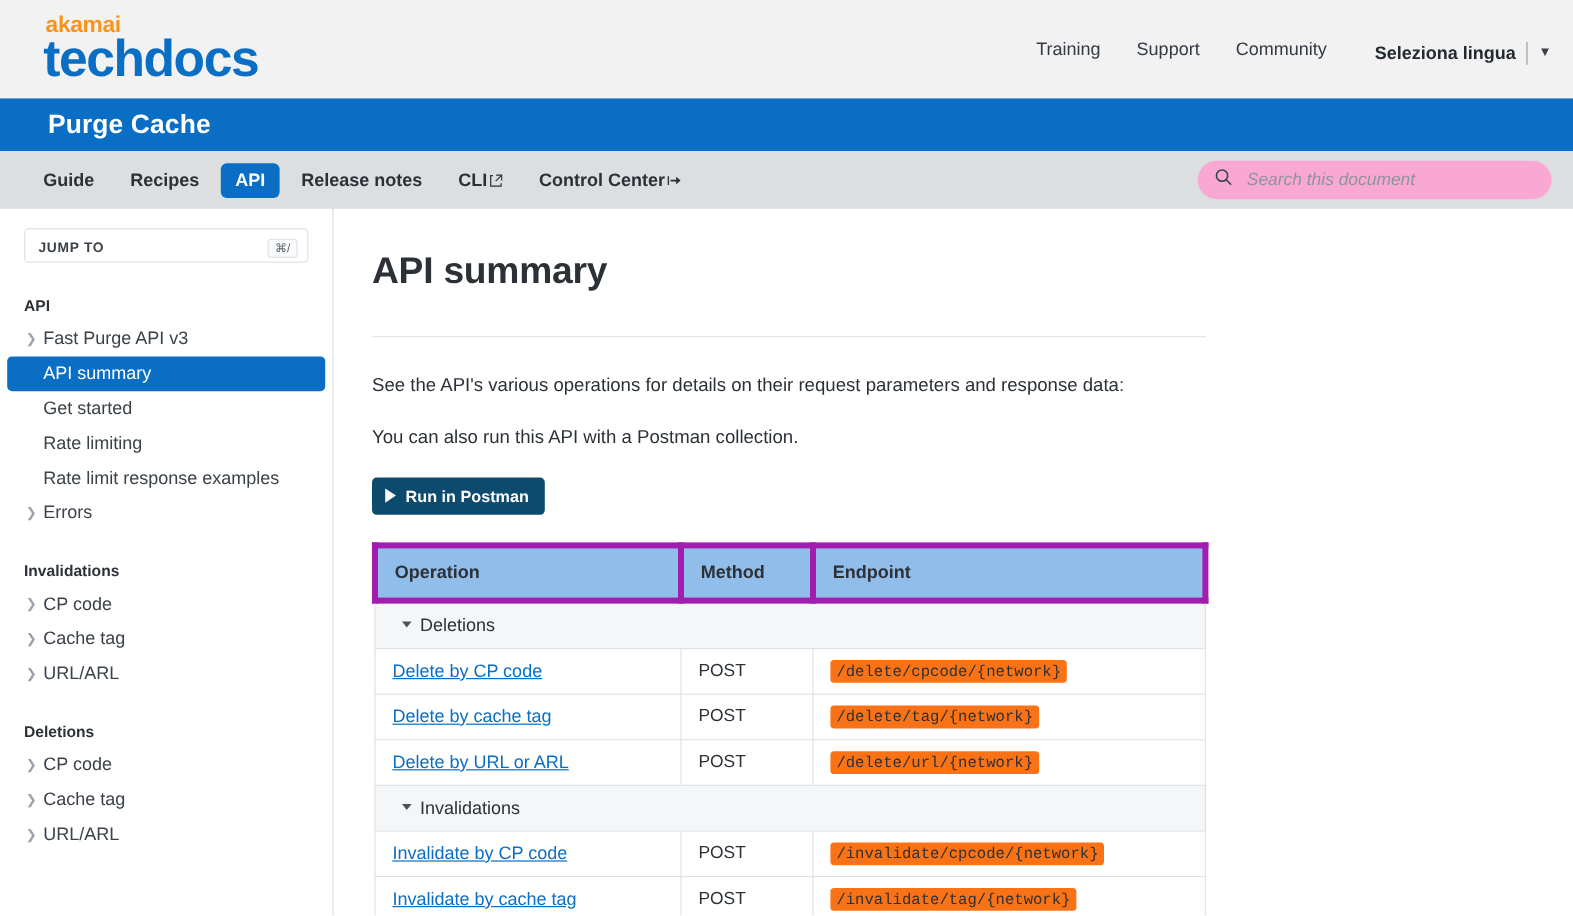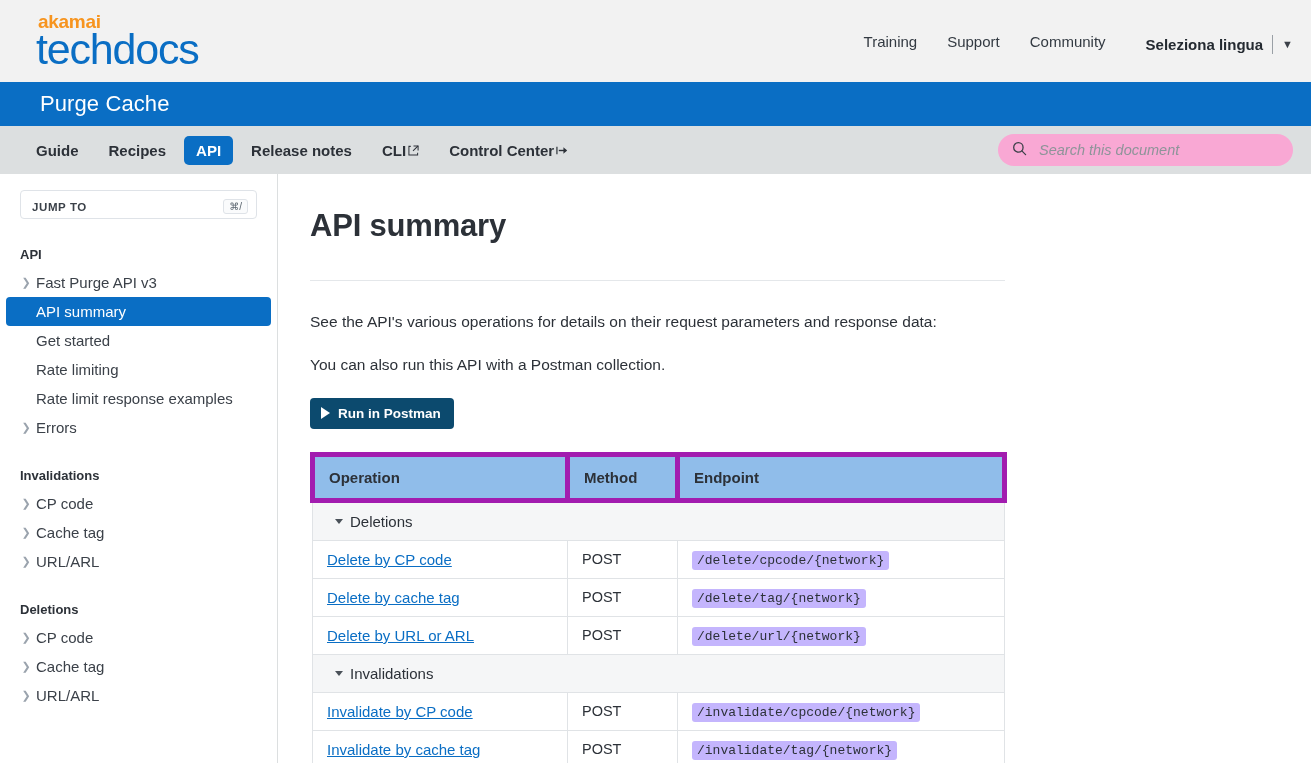--- a/index.html
+++ b/index.html
@@ -29,21 +29,21 @@
     font-size: 19px;
     font-weight: bold;
     letter-spacing: -0.3px;
     margin-left: 2px;
     margin-bottom: -3px;
   }
   .logo-techdocs {
     display: block;
     color: #0a6ec4;
     font-size: 43px;
-    font-weight: normal;
+    font-weight: bold;
     letter-spacing: -1.2px;
   }
   .top-nav {
     display: flex;
     align-items: flex-end;
     gap: 26px;
     font-size: 15px;
     margin-left: 20px;
   }
   .top-nav a {
@@ -75,21 +75,21 @@
   .title-bar {
     height: 44px;
     background: #0a6ec4;
     display: flex;
     align-items: center;
     padding-left: 40px;
   }
   .title-bar .doc-title {
     color: #ffffff;
     font-size: 22px;
-    font-weight: normal;
+    font-weight: bold;
     letter-spacing: 0.1px;
   }
 
   
   .tab-bar {
     height: 48px;
     background: #dcdfe0;
     display: flex;
     align-items: center;
     padding-left: 24px;
@@ -306,21 +306,21 @@
     top: -1px;
   }
   .op-link {
     color: #0a6ec4;
     text-decoration: underline;
     font-size: 15px;
   }
   code.endpoint {
     font-family: "Liberation Mono", monospace;
     font-size: 13px;
-    background: #c4b5fd;
+    background: #f97316;
     padding: 2px 5px;
     border-radius: 3px;
     color: #2c3138;
     white-space: nowrap;
   }
 </style>
 </head>
 <body>
 
 <div class="top-header">

